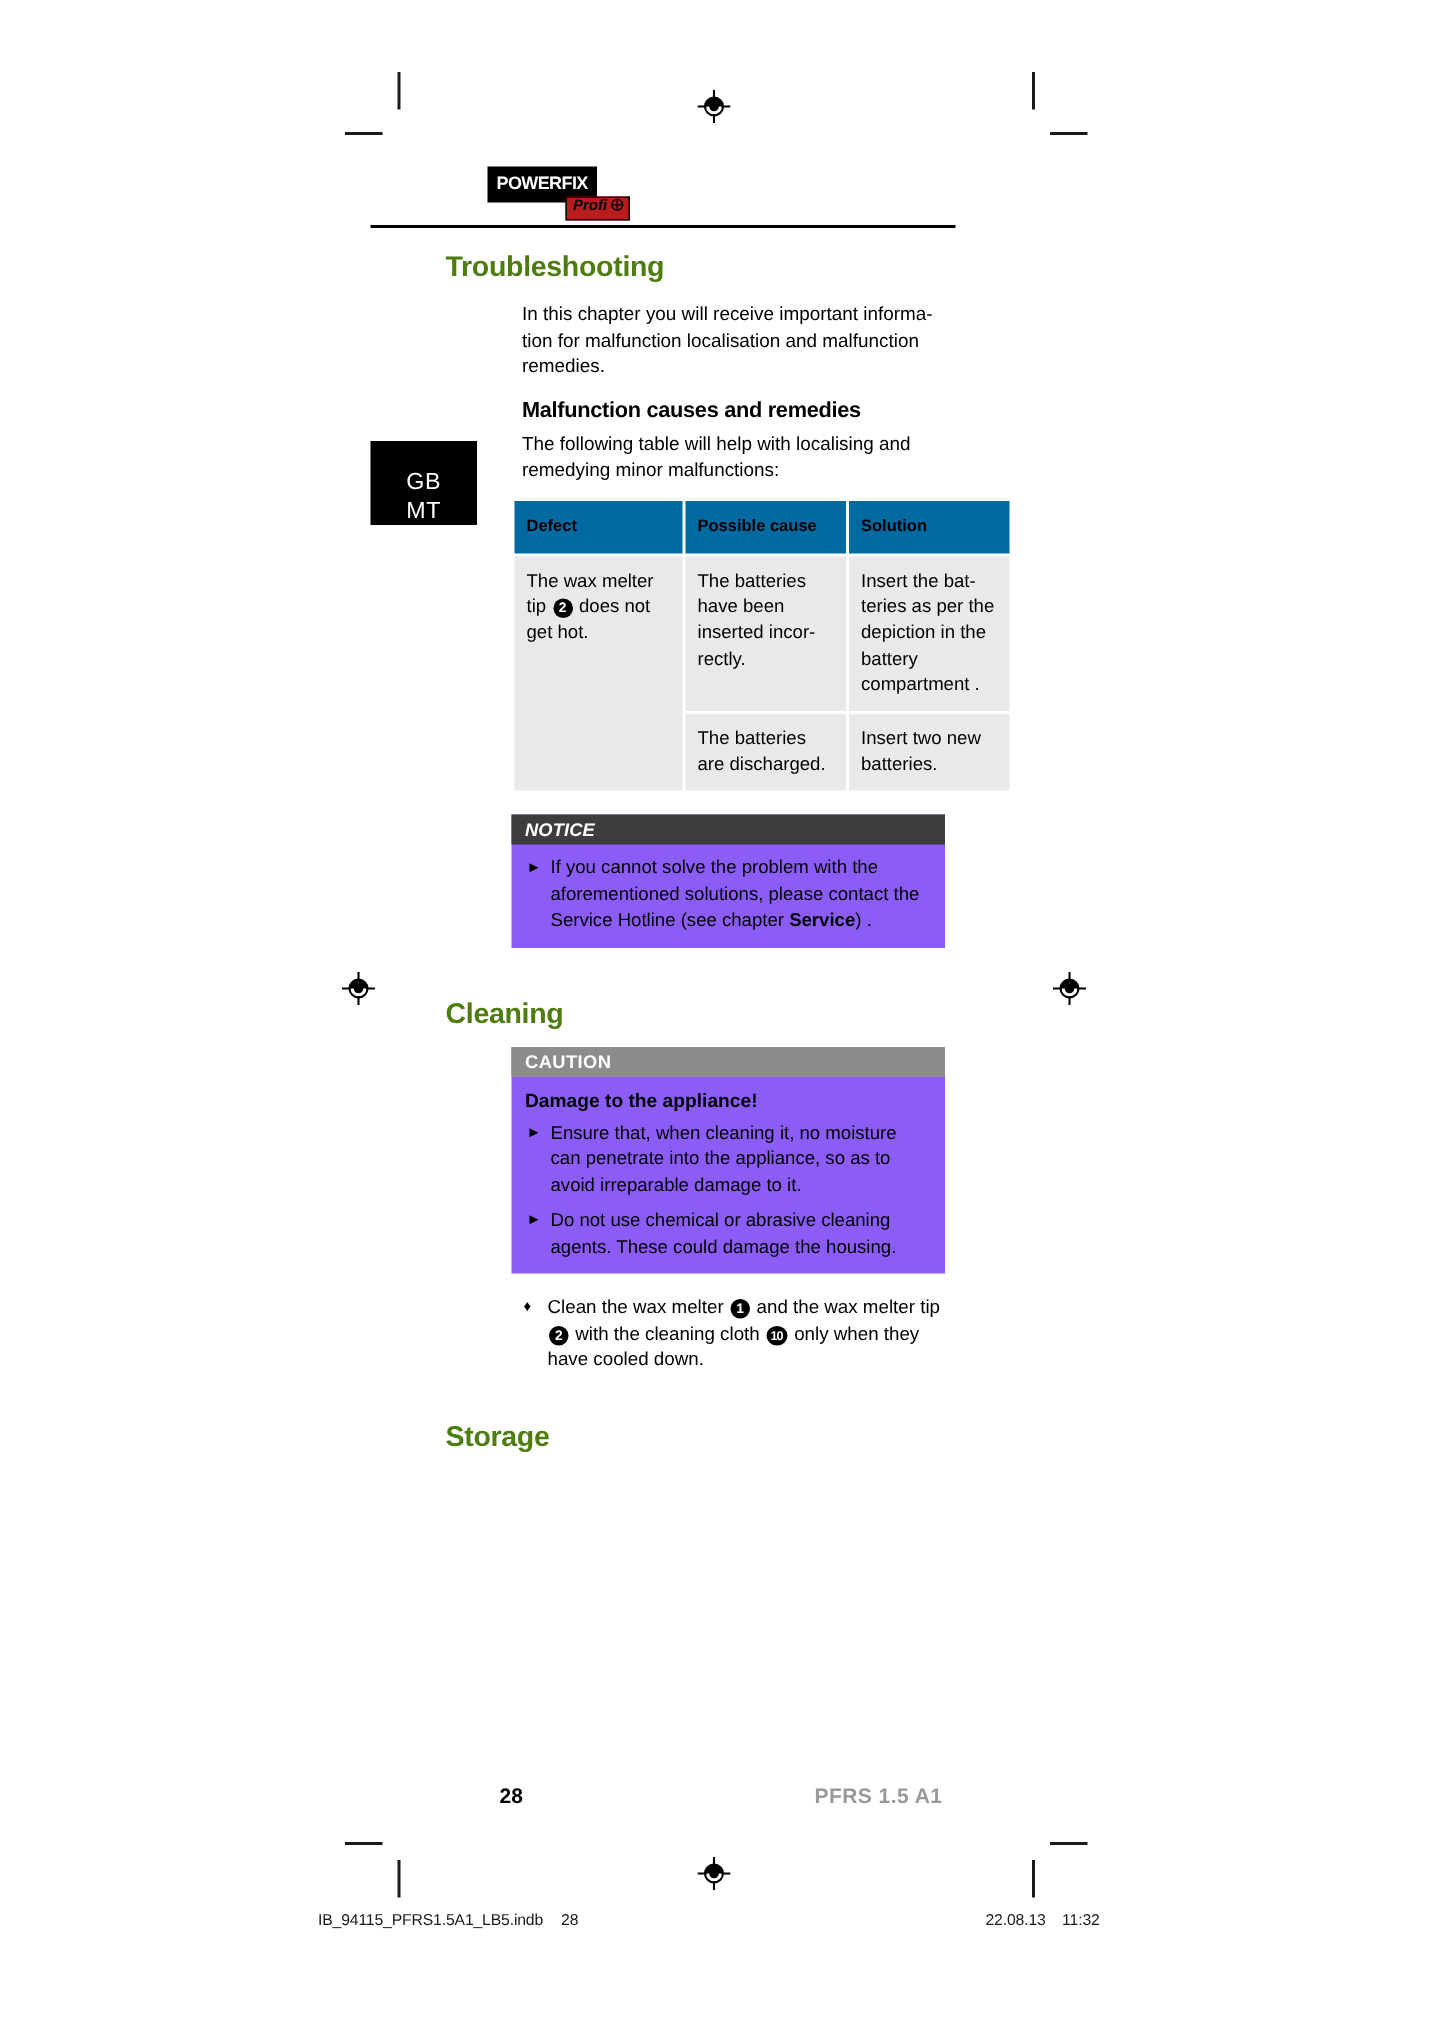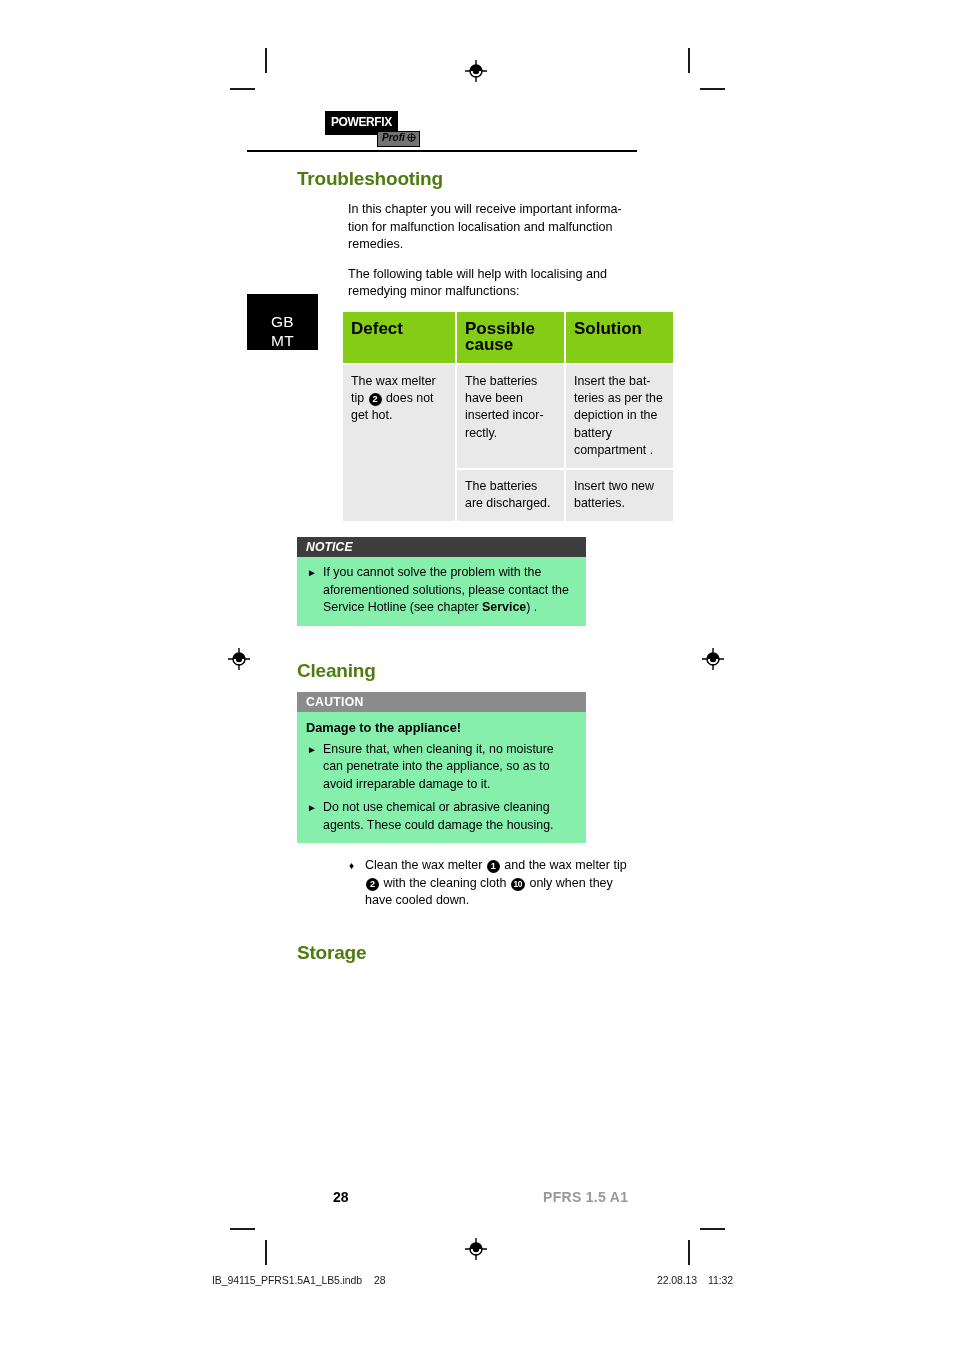--- a/index.html
+++ b/index.html
@@ -57,21 +57,21 @@
     top: 1px;
     color: #ffffff;
     font-size: 11px;
     line-height: 11px;
   }
   .brand-sub {
     position: absolute;
     left: 52px;
     top: 20px;
     border: 1px solid #000000;
-    background: #737373;
+    background: #b91c1c;
     font-size: 10px;
     font-weight: bold;
     font-style: italic;
     padding: 0px 3px 1px 4px;
     line-height: 12px;
     letter-spacing: 0px;
     white-space: nowrap;
   }
   .brand-sub .plus-circle {
     display: inline-block;
@@ -150,35 +150,36 @@
   table.tshoot td {
     vertical-align: top;
     font-size: 12.4px;
     line-height: 17.2px;
     padding: 8px 7px 9px 8px;
     background: #e9e9e9;
   }
   table.tshoot th {
     vertical-align: top;
     text-align: left;
-    font-size: 17px;
+    font-size: 11px;
     line-height: 16px;
     font-weight: bold;
     padding: 9px 7px 10px 8px;
-    background: #84cc16;
+    background: #0369a1;
   }
   table.tshoot .col-defect { width: 97px; }
   table.tshoot .col-cause { width: 92px; }
   table.tshoot .col-solution { width: 92px; }
   td.defect-cell { vertical-align: middle; }
 
   
   .callout {
+    margin-left: 44px;
     width: 289px;
-    background: #86efac;
+    background: #8b5cf6;
     margin-top: 14px;
     margin-bottom: 14px;
   }
   .callout-head {
     font-size: 12.2px;
     font-weight: bold;
     font-style: italic;
     color: #ffffff;
     padding: 3px 0 3px 9px;
     letter-spacing: 0.1px;
@@ -366,20 +367,21 @@
   <div class="lang-tab">
     <div>GB</div>
     <div>MT</div>
   </div>
 
   <div class="content">
 
     <h1 class="section-title">Troubleshooting</h1>
     <p class="body-text">In this chapter you will receive important informa-tion for malfunction localisation and malfunction remedies.</p>
 
+    <h2 class="sub-title">Malfunction causes and remedies</h2>
     <p class="body-text tight">The following table will help with localising and remedying minor malfunctions:</p>
 
     <div class="tbl-wrap">
       <table class="tshoot">
         <thead>
           <tr>
             <th class="col-defect">Defect</th>
             <th class="col-cause">Possible cause</th>
             <th class="col-solution">Solution</th>
           </tr>

